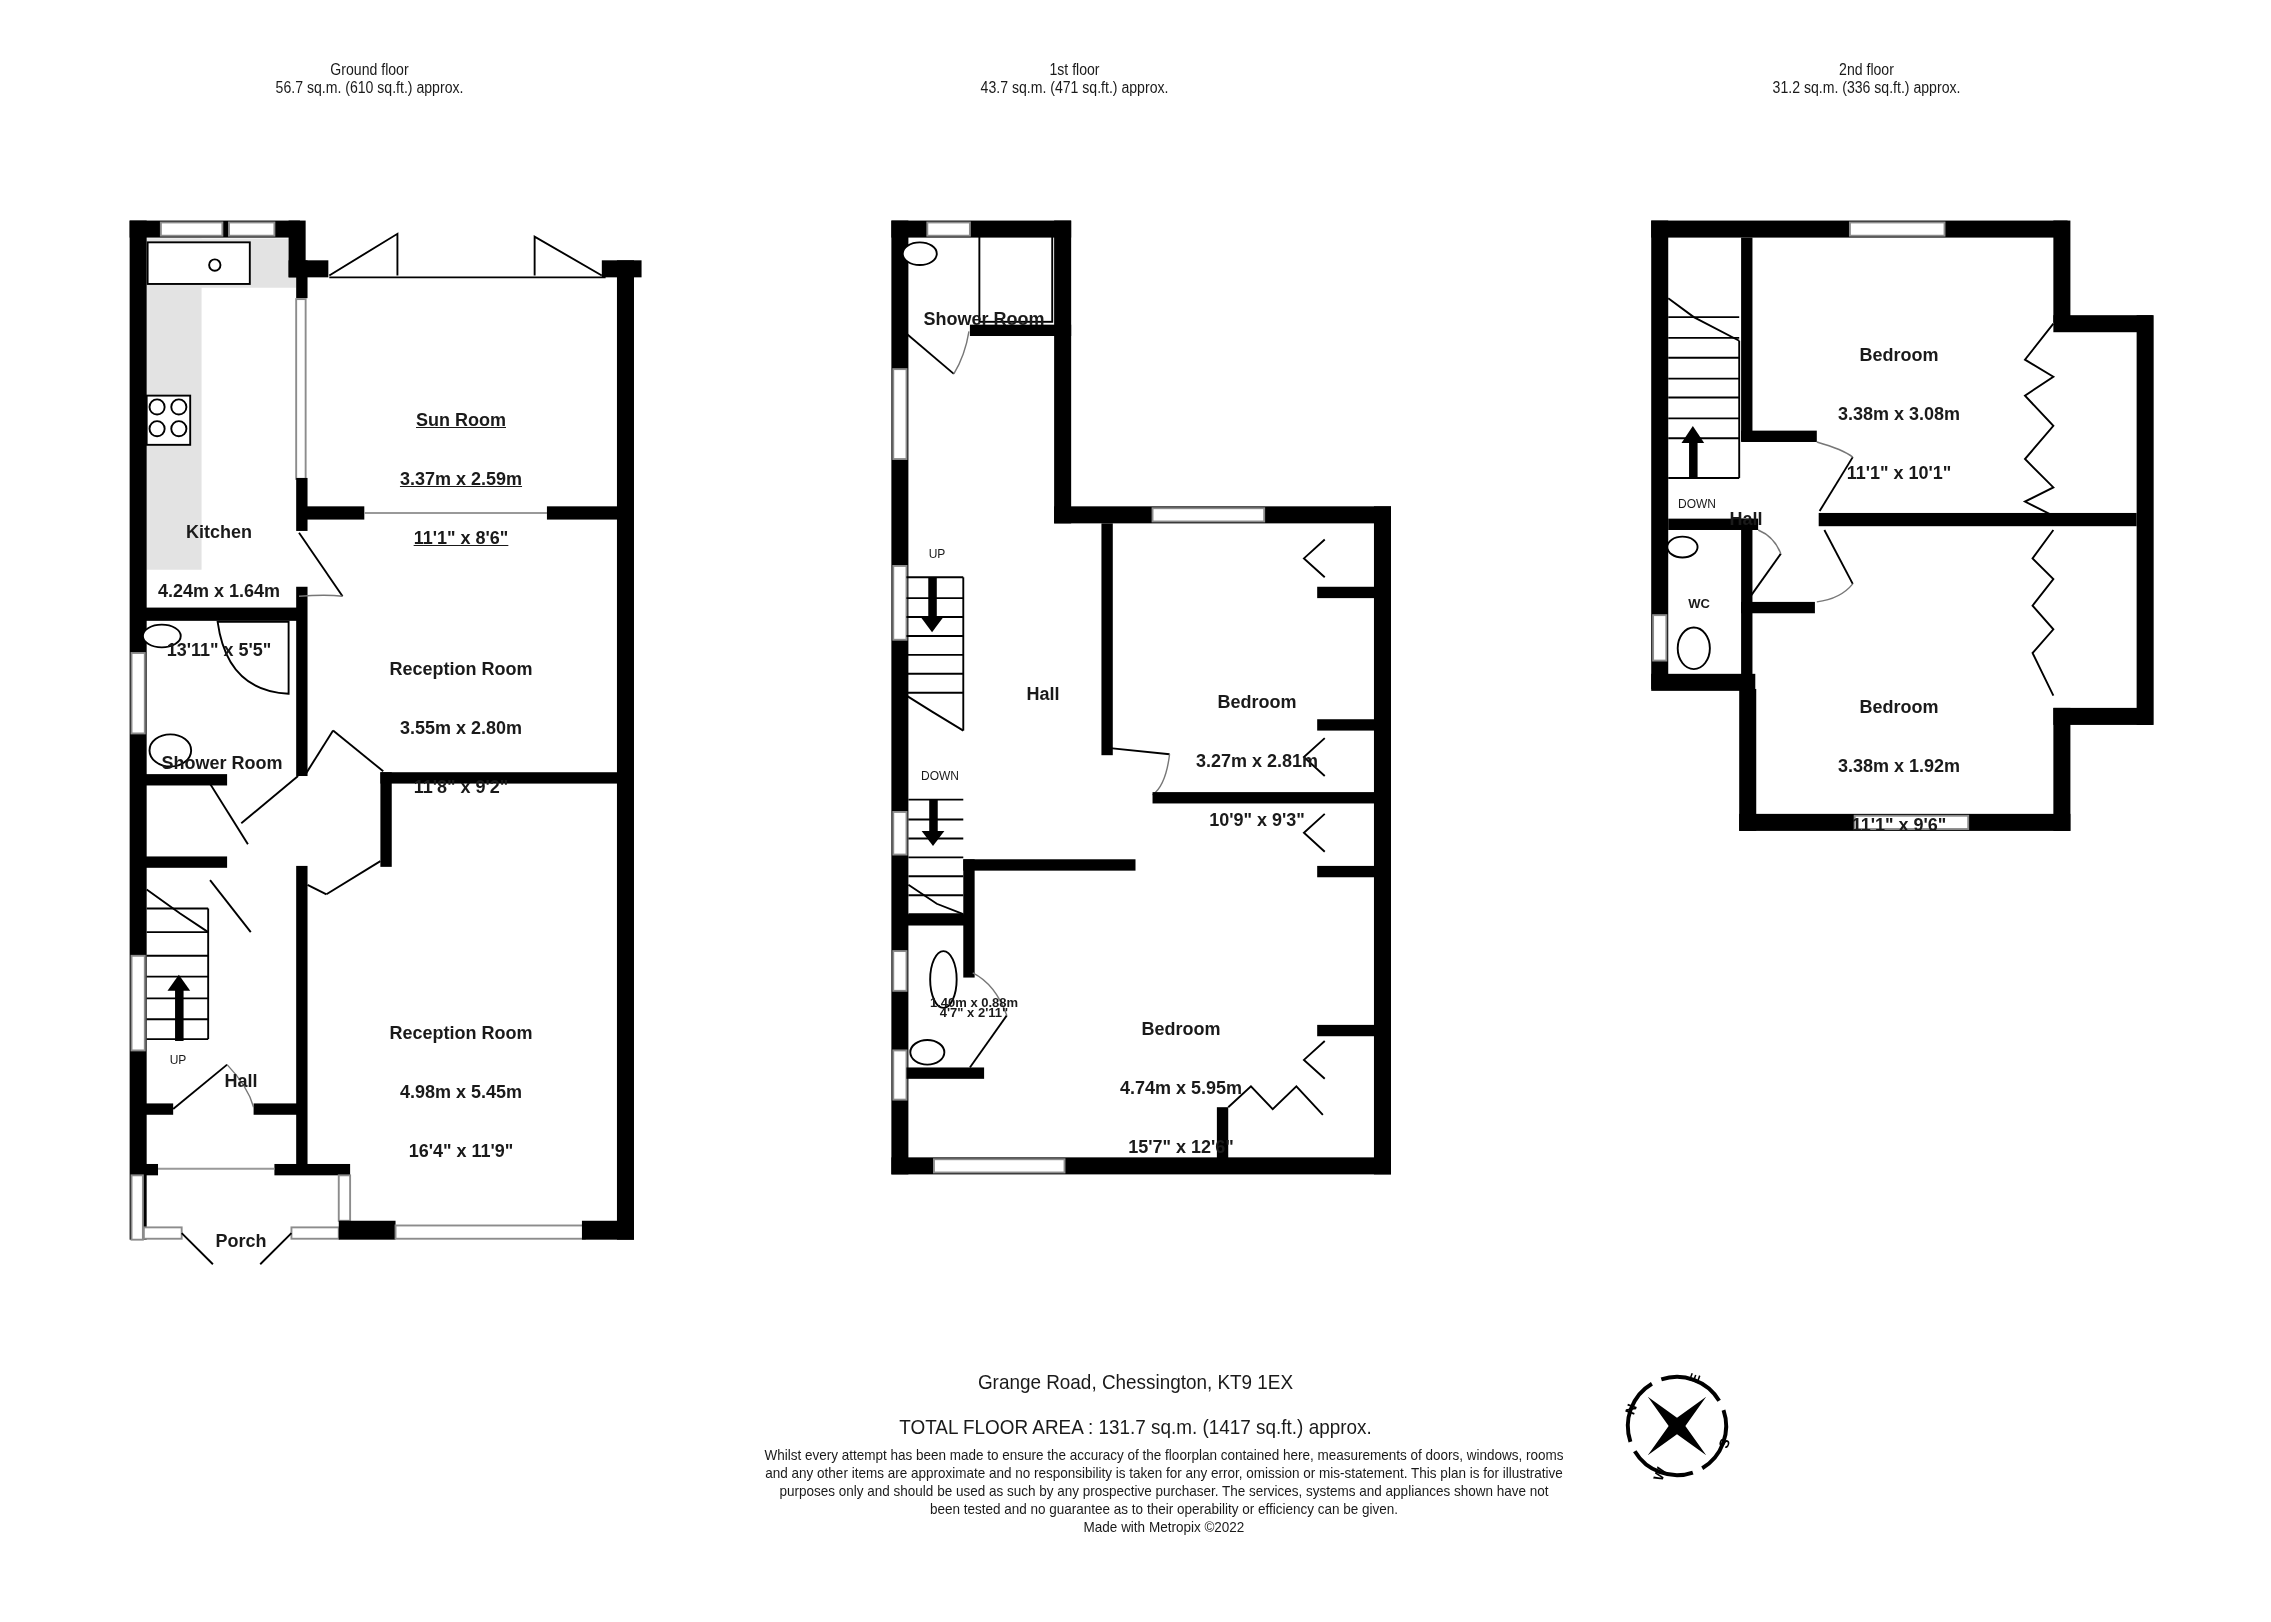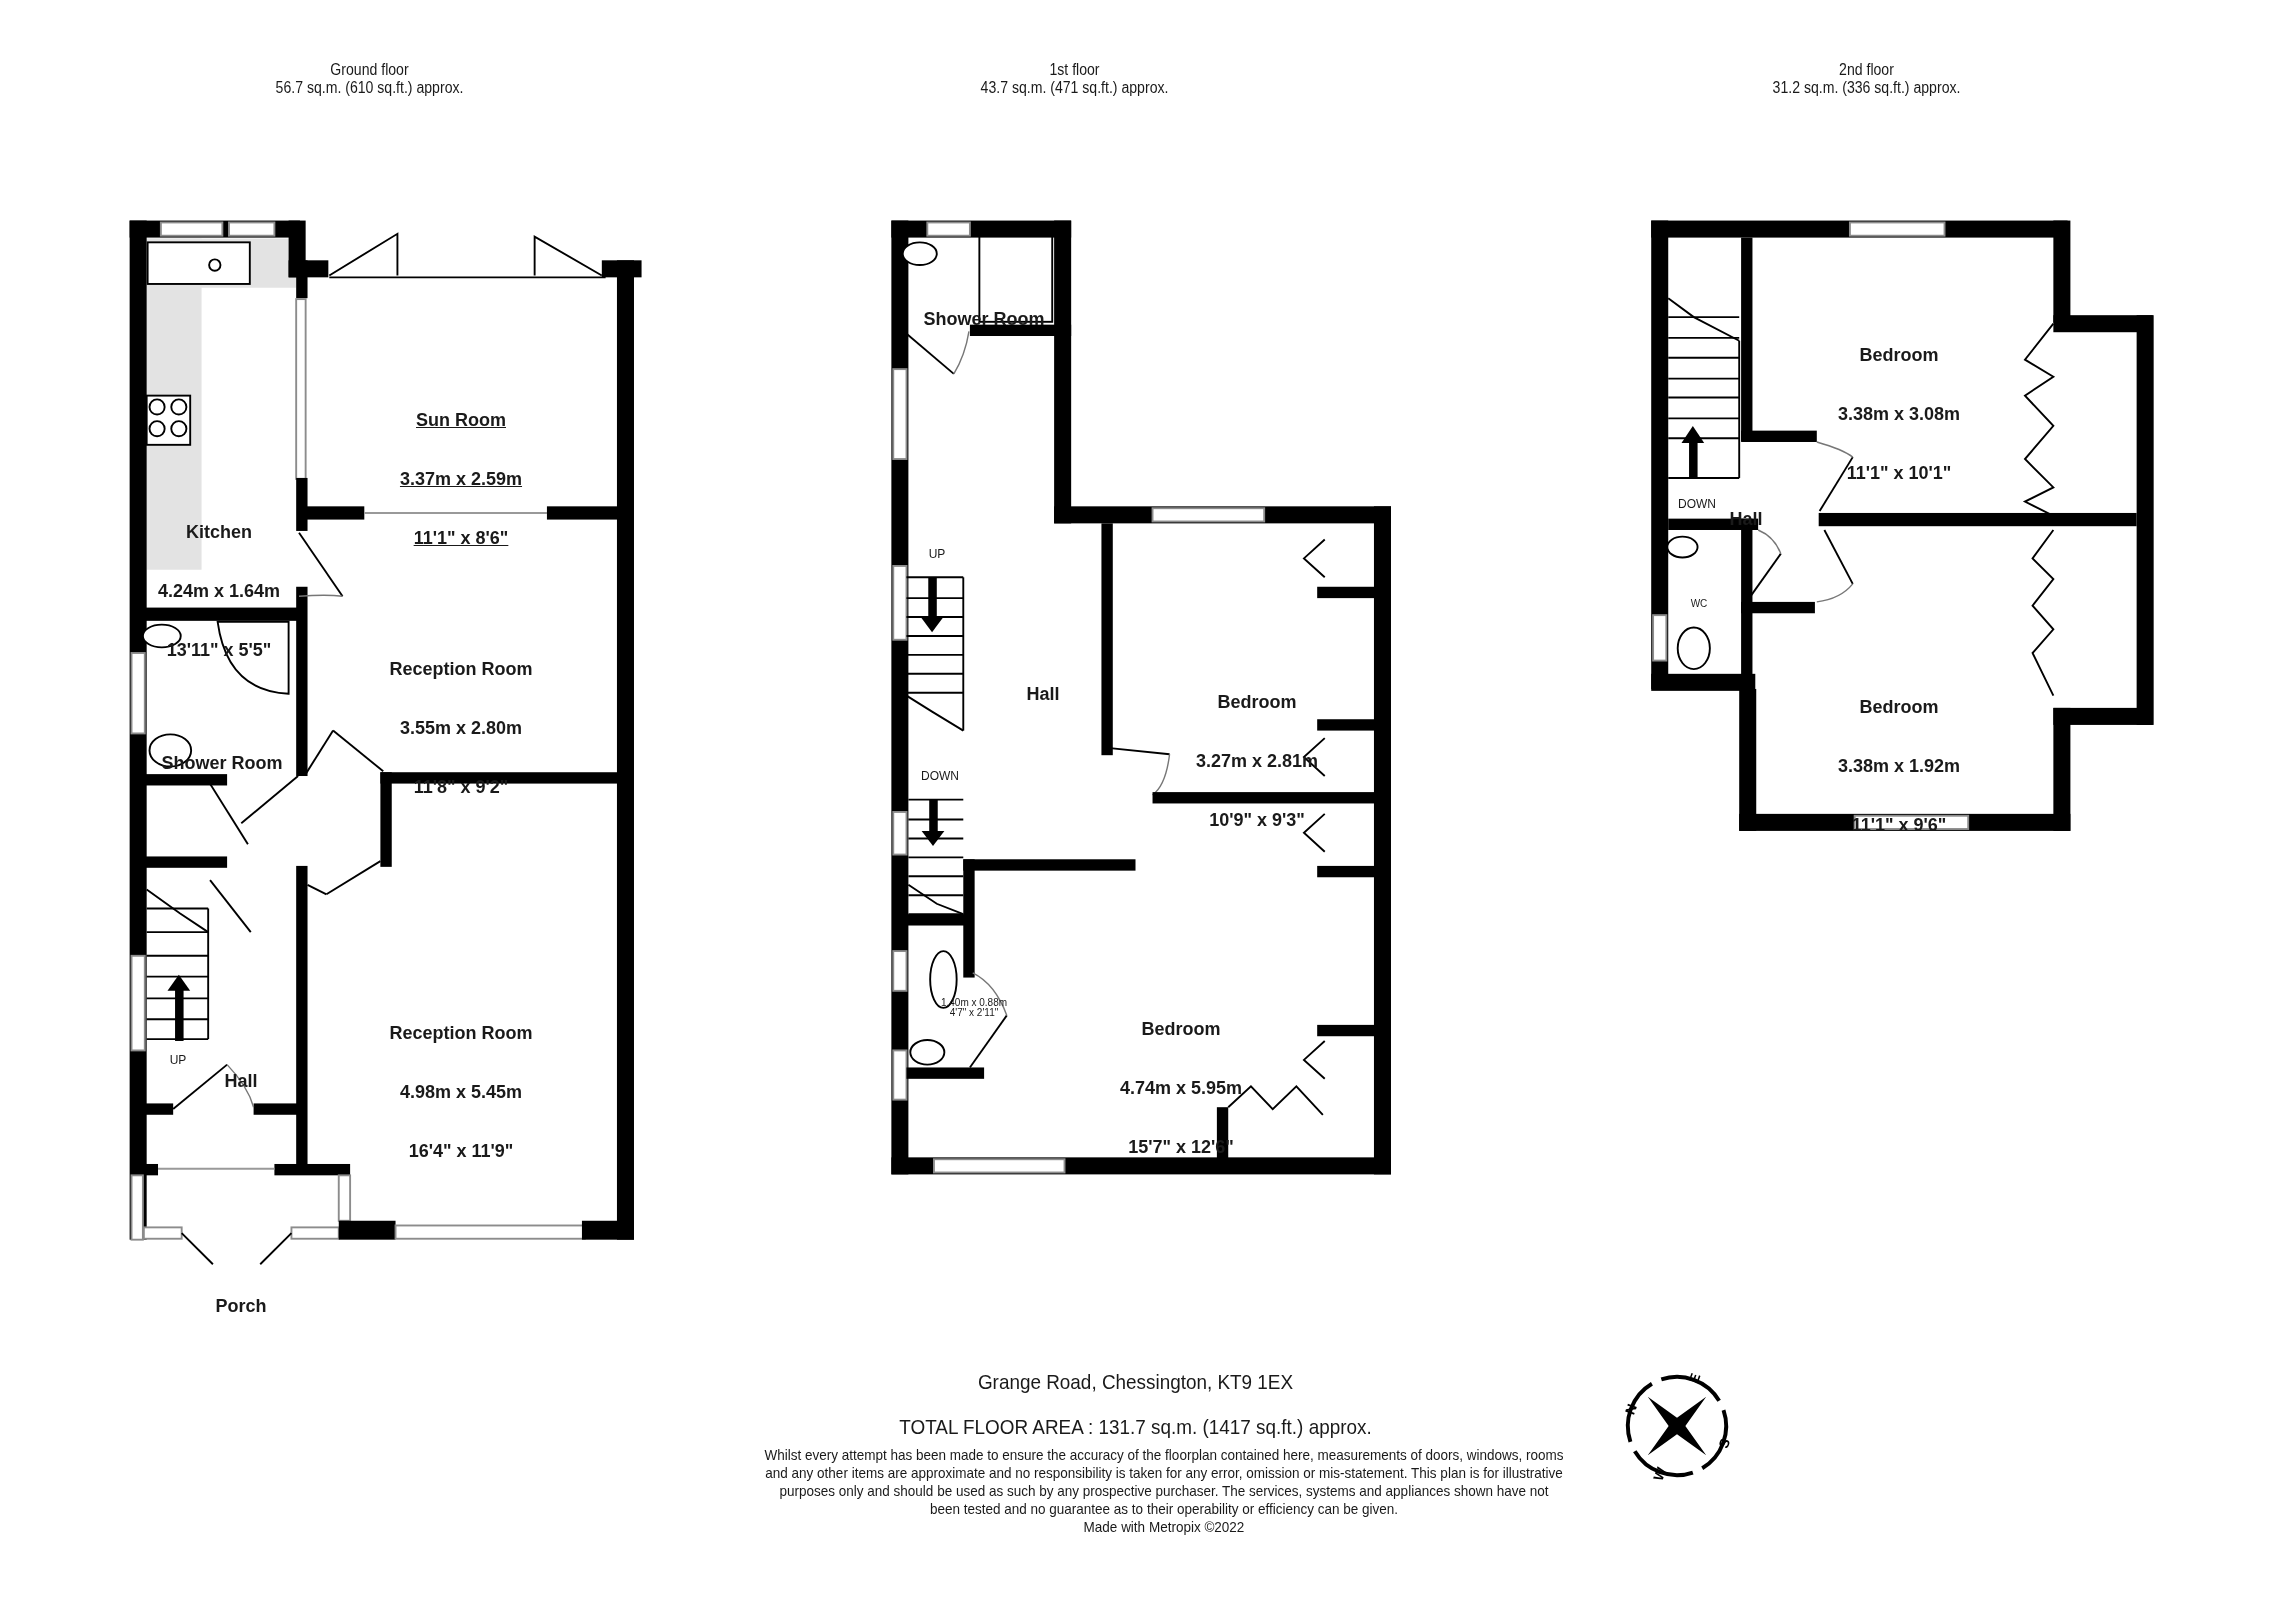--- a/index.html
+++ b/index.html
@@ -12,21 +12,21 @@
   .wall { fill: #000; }
   .counter { fill: #e3e3e3; }
   .win { fill: #fff; stroke: #8c8c8c; stroke-width: 2; }
   .thin { fill: none; stroke: #000; stroke-width: 2; }
   .arc { fill: none; stroke: #777; stroke-width: 1.5; }
   .fixture { fill: #fff; stroke: #000; stroke-width: 2; }
   .stairline { stroke: #000; stroke-width: 2; }
   .room-label { position: absolute; text-align: center; font-weight: bold; font-size: 18px; line-height: 20px; white-space: nowrap; transform: translateX(-50%); }
   .room-label span { display: block; margin-top: 39px; }
   .small-label { position: absolute; font-size: 12px; white-space: nowrap; transform: translateX(-50%); }
-  .tiny-label { position: absolute; font-size: 10px; font-weight: normal; line-height: 9.5px; text-align: center; white-space: nowrap; transform: translateX(-50%); }
+  .tiny-label { position: absolute; font-size: 13px; font-weight: bold; line-height: 9.5px; text-align: center; white-space: nowrap; transform: translateX(-50%); }
   .footer { position: absolute; left: 0; width: 2271px; text-align: center; }
   .address { top: 1370px; font-size: 21px; transform: scaleX(0.9); }
   .total { top: 1415px; font-size: 21px; transform: scaleX(0.9); }
   .disclaimer { top: 1446px; font-size: 15px; line-height: 18px; left: 719px; width: 890px; transform: scaleX(0.9); transform-origin: center top; }
   .compass { position: absolute; left: 1618px; top: 1367px; width: 118px; height: 118px; }
 </style>
 </head>
 <body>
 
 <div class="floor-header" style="left:180px;width:379px;">
@@ -287,21 +287,21 @@
   <span>Shower Room</span>
 </div>
 <div class="room-label" style="left:461px;top:984px;">
   <span>Reception Room</span>
   <span>4.98m  x 5.45m</span>
   <span>16'4"  x 11'9"</span>
 </div>
 <div class="room-label" style="left:241px;top:1032px;">
   <span>Hall</span>
 </div>
-<div class="room-label" style="left:241px;top:1257px;">
+<div class="room-label" style="left:241px;top:1192px;">
   <span>Porch</span>
 </div>
 <div class="small-label" style="left:178px;top:1053px;">UP</div>
 
 <div class="room-label" style="left:984px;top:270px;">
   <span>Shower Room</span>
 </div>
 <div class="room-label" style="left:1043px;top:645px;">
   <span>Hall</span>
 </div>

